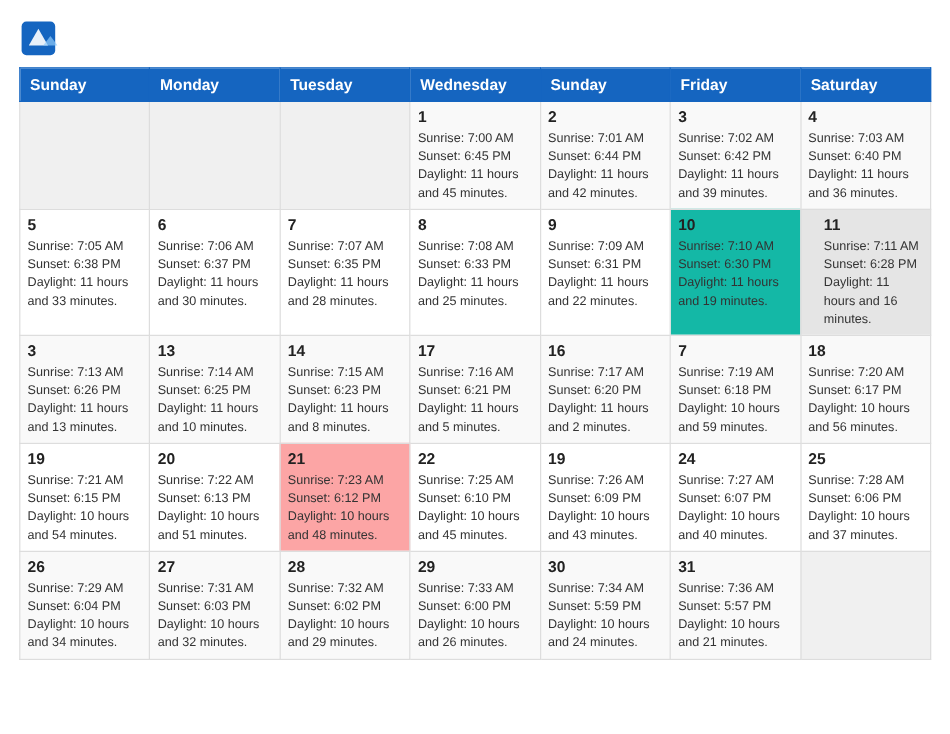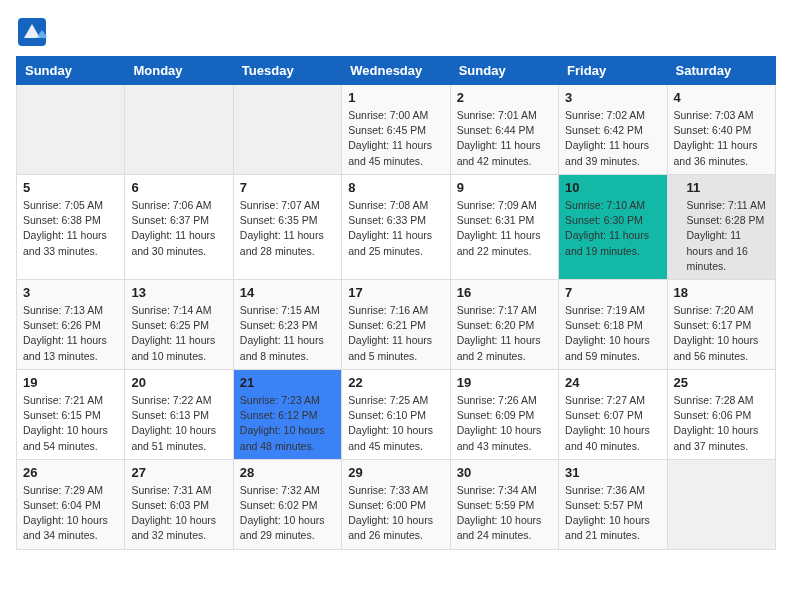--- a/index.html
+++ b/index.html
@@ -198,21 +198,21 @@
       </tr>
       <tr>
         <td style="background: rgb(255, 255, 255);">
           <div class="day-number">19</div>
           <div class="day-info">Sunrise: 7:21 AM<br>Sunset: 6:15 PM<br>Daylight: 10 hours and 54 minutes.</div>
         </td>
         <td style="background: rgb(255, 255, 255);">
           <div class="day-number">20</div>
           <div class="day-info">Sunrise: 7:22 AM<br>Sunset: 6:13 PM<br>Daylight: 10 hours and 51 minutes.</div>
         </td>
-        <td style="background: #3b82f6; margin-top: 15px;">
+        <td style="background: #fca5a5; margin-top: 15px;">
           <div class="day-number">21</div>
           <div class="day-info">Sunrise: 7:23 AM<br>Sunset: 6:12 PM<br>Daylight: 10 hours and 48 minutes.</div>
         </td>
         <td style="background: rgb(255, 255, 255);">
           <div class="day-number">22</div>
           <div class="day-info">Sunrise: 7:25 AM<br>Sunset: 6:10 PM<br>Daylight: 10 hours and 45 minutes.</div>
         </td>
         <td style="background: rgb(255, 255, 255);">
           <div class="day-number">19</div>
           <div class="day-info">Sunrise: 7:26 AM<br>Sunset: 6:09 PM<br>Daylight: 10 hours and 43 minutes.</div>

